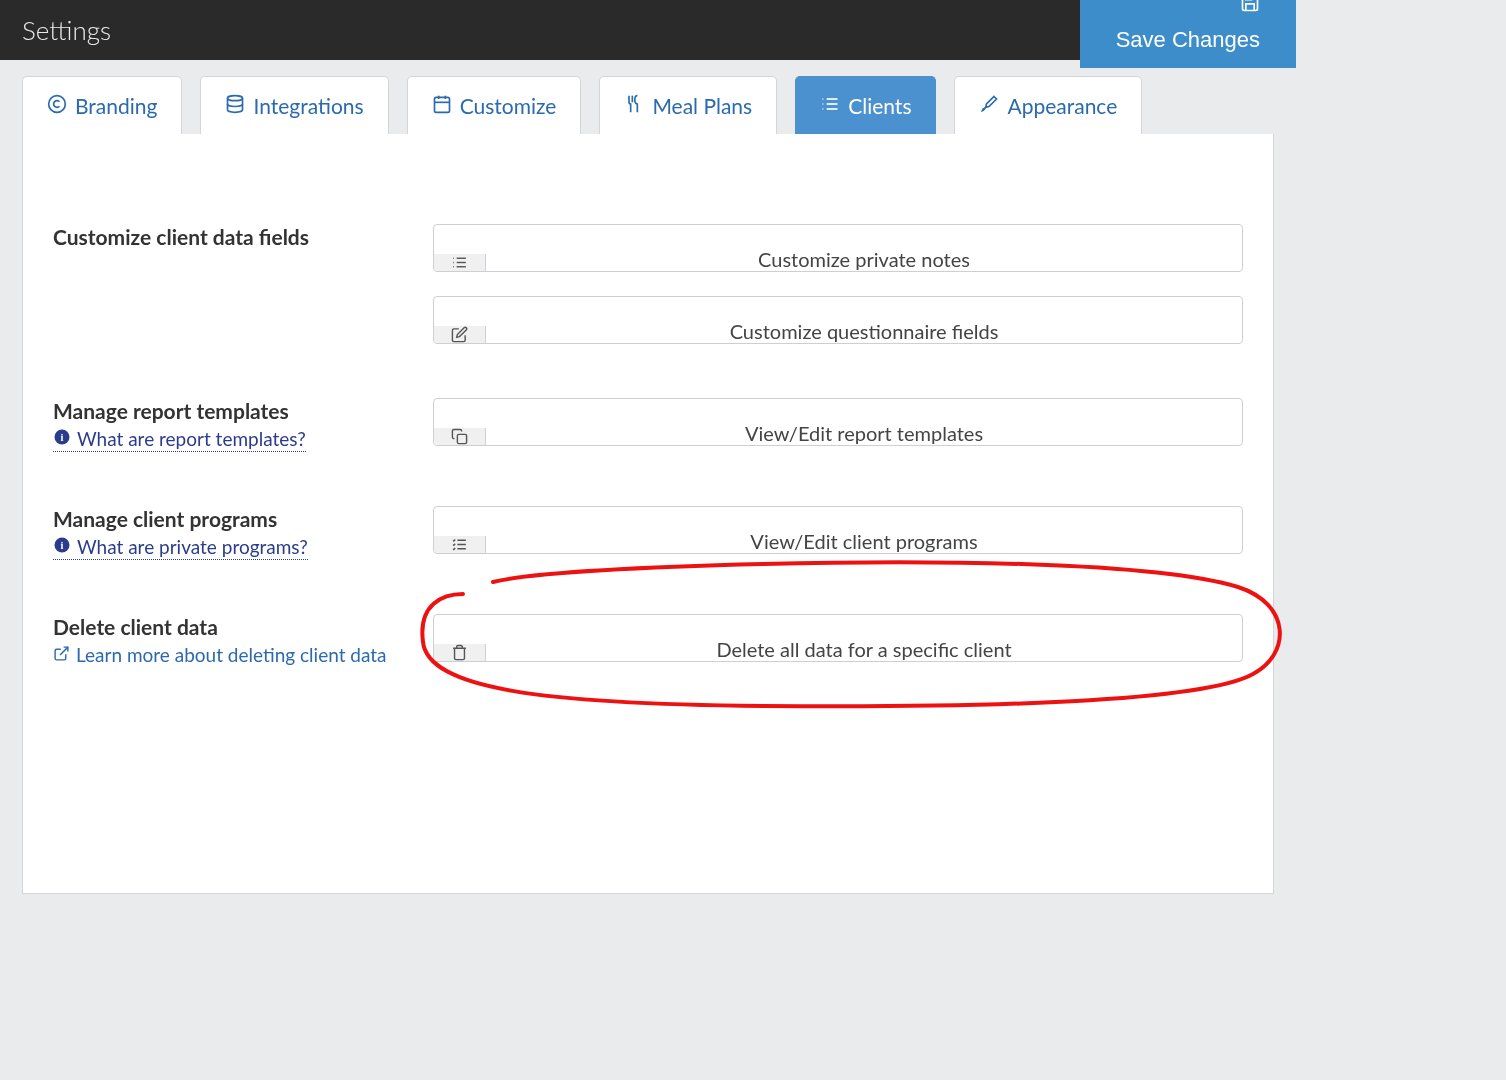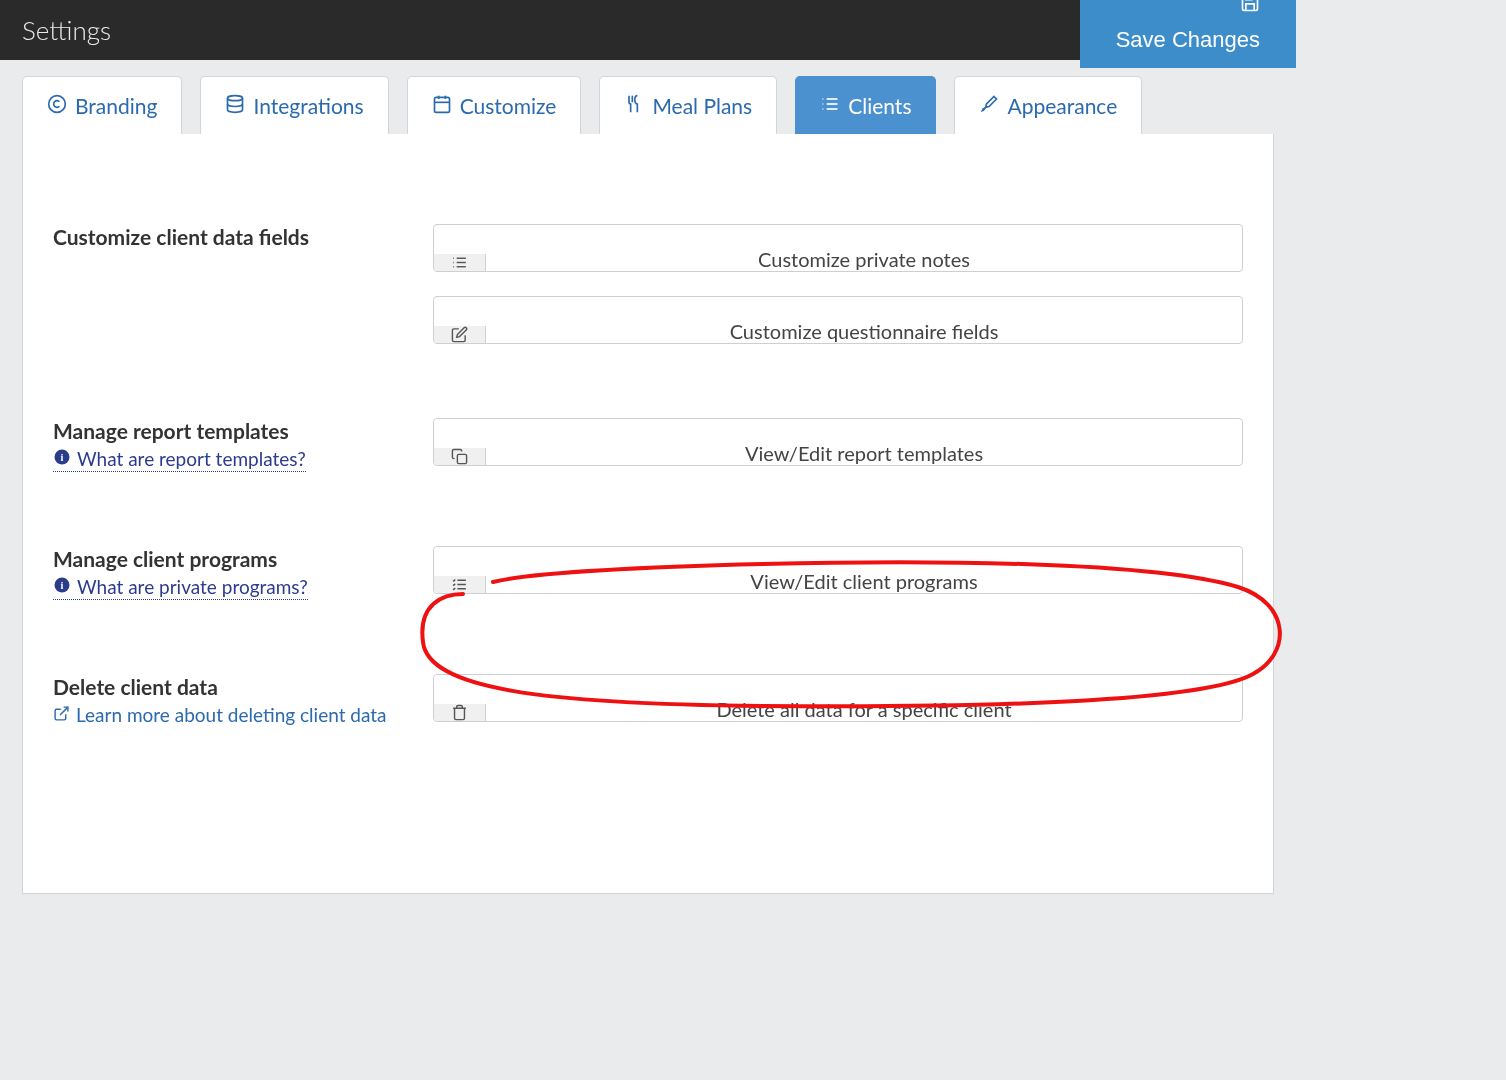--- a/index.html
+++ b/index.html
@@ -5,21 +5,21 @@
 * { box-sizing: border-box; margin: 0; padding: 0; }
 body { font-family: "Lato", "Helvetica Neue", Arial, sans-serif; background: #e9ebed; width: 1506px; height: 1080px; overflow: hidden; }
 .viewport { width: 1296px; height: 924px; background: #e9ebed; position: relative; }
 .topbar { background: #2a2a2a; height: 60px; display: flex; align-items: center; justify-content: space-between; padding: 0 0 0 22px; }
 .topbar-title { color: #eaeaea; font-size: 26px; font-weight: 300; }
 .save-btn { background: #3c8dc9; color: #fff; border: none; height: 75px; padding: 0 36px; font-size: 22px; cursor: pointer; display: flex; align-items: flex-end; gap: 8px; flex-direction: column; }
 .tabs { display: flex; gap: 18px; padding: 16px 22px 0 22px; background: #e9ebed; }
 .tab { background: #fff; border: 1px solid #d2d6d9; border-bottom: none; border-radius: 5px 5px 0 0; padding: 16px 24px; font-size: 21px; color: #2b6aad; cursor: pointer; display: flex; align-items: center; gap: 8px; }
 .tab.active { background: #4b90cf; color: #fff; border-color: #4b90cf; }
 .panel { background: #fff; margin: 0 22px 0 22px; border: 1px solid #d2d6d9; border-top: none; padding: 90px 30px 60px 30px; min-height: 760px; position: relative; }
-.section { display: flex; align-items: flex-start; margin-bottom: 74px; }
+.section { display: flex; align-items: flex-start; margin-bottom: 54px; }
 .section.s-templates { margin-top: 30px; }
 .section.s-programs { margin-top: 30px; }
 .section.s-delete { margin-top: 30px; }
 .section-label { width: 380px; flex-shrink: 0; }
 .section-title { font-size: 21px; font-weight: 700; color: #333; margin-bottom: 4px; }
 .section-help { font-size: 19px; color: #2b3c8c; display: inline-flex; align-items: center; gap: 6px; border-bottom: 1px dotted #2b3c8c; padding-bottom: 1px; cursor: pointer; }
 .section-help.link-blue { color: #2b6aad; border-bottom: none; }
 .btn-col { flex: 1; display: flex; flex-direction: column; gap: 24px; }
 .wide-btn { display: flex; align-items: flex-end; border: 1px solid #ccd0d4; border-radius: 4px; overflow: hidden; background: #fff; cursor: pointer; height: 48px; }
 .wide-btn .iconbox { width: 52px; background: #f0f0f0; border-right: 1px solid #ccd0d4; display: flex; align-items: center; justify-content: center; color: #555; font-size: 17px; }

